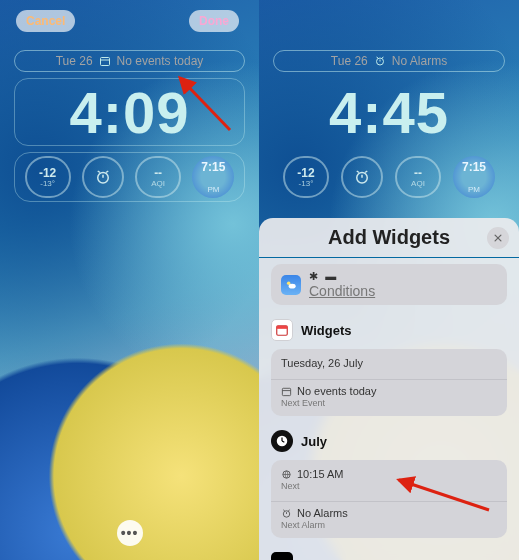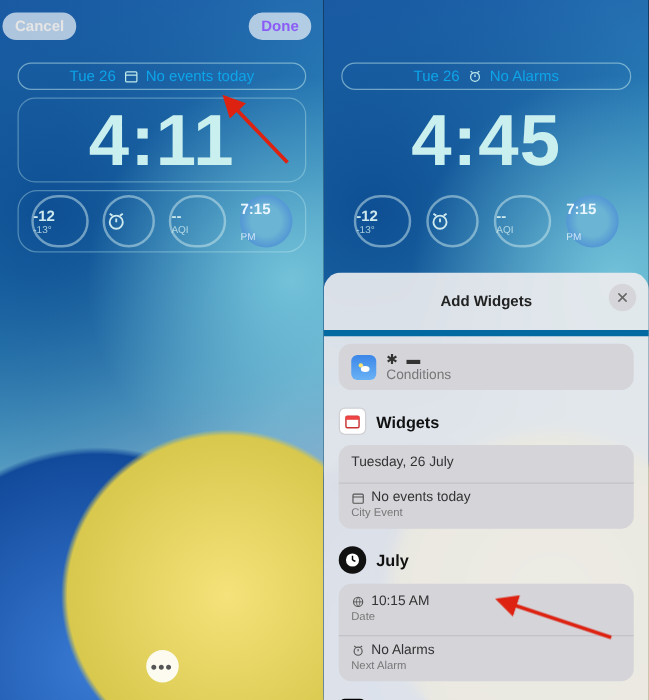--- a/index.html
+++ b/index.html
@@ -8,61 +8,61 @@
   .phone.right { width: 260px; }
   .wallpaper { position:absolute; inset:0;
     background:
       radial-gradient(circle at 70% 85%, #f5e27a 0%, #d8c84d 25%, transparent 26%),
       radial-gradient(circle at 30% 95%, #3a7bd5 0%, #124a9b 30%, transparent 31%),
       radial-gradient(circle at 90% 40%, #73c2d9 0%, transparent 40%),
       radial-gradient(circle at 15% 30%, #0e4f93 0%, transparent 55%),
       linear-gradient(160deg, #1f5fab 0%, #2a82b7 35%, #5aa6c8 55%, #9bb0cd 80%);
   }
   .pillbtn { position:absolute; top:10px; height:22px; border-radius:12px; background:rgba(255,255,255,0.65); font-size:12px; font-weight:600; display:flex; align-items:center; padding:0 10px; }
-  .cancel { left:2px; color:#e5e5e5; }
-  .done { right:10px; color:#8b5cf6; }
-  .datebar { position:absolute; top:50px; left:14px; right:14px; height:22px; border:1.5px solid rgba(200,240,240,0.5); border-radius:12px; display:flex; align-items:center; justify-content:center; gap:6px; color:#0ea5e9; font-size:12px; font-weight:500; }
+  .cancel { left:16px; color:#fdba74; }
+  .done { right:20px; color:#f9a8d4; }
+  .datebar { position:absolute; top:50px; left:14px; right:14px; height:22px; border:1.5px solid rgba(200,240,240,0.5); border-radius:12px; display:flex; align-items:center; justify-content:center; gap:6px; color:#a3a3a3; font-size:12px; font-weight:500; }
   .datebar .ic { width:12px; height:12px; display:inline-flex; }
   .clock-row { position:absolute; top:78px; left:14px; right:14px; height:68px; border:1.5px solid rgba(200,240,240,0.35); border-radius:14px; display:flex; align-items:center; justify-content:center; }
   .phone.right .clock-row { border:none; }
   .bigtime { font-size:58px; font-weight:700; color:#c9efef; letter-spacing:1px; }
   .widgets { position:absolute; top:152px; left:14px; right:14px; height:50px; border:1.5px solid rgba(200,240,240,0.35); border-radius:16px; display:flex; align-items:center; justify-content:space-around; padding:0 4px; }
   .phone.right .widgets { border:none; }
-  .w { width:46px; height:42px; border-radius:21px; display:flex; flex-direction:column; align-items:flex-start; justify-content:center; color:#cde9ed; font-size:10px; position:relative; }
+  .w { width:46px; height:42px; border-radius:21px; display:flex; flex-direction:column; align-items:center; justify-content:center; color:#cde9ed; font-size:10px; position:relative; }
   .w-ring { border:2px solid rgba(205,233,237,0.5); }
   .w-ring2 { border:2px solid rgba(205,233,237,0.5); border-radius:50%; width:42px; height:42px; }
   .w .wnum { font-size:12px; font-weight:600; line-height:1; }
   .w .wsub { font-size:8px; opacity:.8; }
   .w-fill { background:radial-gradient(circle at 50% 50%, #6cb4d4 40%, #3a7bd5 100%); border-radius:50%; width:42px; height:42px; color:#eaf6ff;gap:12px; }
   .moredot { position:absolute; bottom:14px; left:50%; transform:translateX(-50%); width:26px; height:26px; border-radius:50%; background:rgba(255,255,255,0.9); display:flex; align-items:center; justify-content:center; color:#555; font-size:14px; letter-spacing:1px; font-weight:700; }
   .arrow { position:absolute; pointer-events:none; }
   .arrow svg { display:block; }
 
   
   .sheet { position:absolute; left:0; right:0; bottom:0; top:218px; background:rgba(235,235,238,0.92); backdrop-filter:blur(6px); border-top-left-radius:14px; border-top-right-radius:14px; display:flex; flex-direction:column; }
-  .sheet-hdr { height:51px; display:flex; align-items:center; justify-content:center; position:relative; font-size:12px; font-weight:600; color:#222; border-bottom:5px solid #0369a1; }
+  .sheet-hdr { height:40px; display:flex; align-items:center; justify-content:center; position:relative; font-size:20px; font-weight:600; color:#222; border-bottom:1px solid #0369a1; }
   .sheet-x { position:absolute; right:10px; top:9px; width:22px; height:22px; border-radius:50%; background:#d6d6da; color:#666; display:flex; align-items:center; justify-content:center; font-size:12px; }
   .sheet-body { flex:1; overflow:hidden; padding:6px 12px 0 12px; }
   .listrow { display:flex; align-items:center; gap:8px; padding:4px 0 8px 0; }
   .appicon { width:22px; height:22px; border-radius:5px; display:flex; align-items:center; justify-content:center; font-size:12px; position:relative; }
   .appicon.weather { background:linear-gradient(#3b86e8,#6ab2f5); }
   .appicon.cal { background:#fff; border:1px solid #d0d0d4; }
   .appicon.clock { background:#111; color:#fff; border-radius:50%; }
   .appicon.fitness { background:#000; }
   .rowlabel { font-size:13px; font-weight:600; color:#111; }
   .card { background:#d4d4d9; border-radius:10px; padding:8px 10px; margin-bottom:10px; color:#4a4a4e; font-size:11px; display:flex; flex-direction:column; gap:6px; }
   .card .item { display:flex; flex-direction:column; gap:1px; }
   .card .line { display:flex; align-items:center; gap:5px; font-size:11px; color:#333; }
   .card .sublabel { font-size:9px; color:#777; }
   .card .item + .item::before { content:""; display:block; height:1px; background:#c2c2c8; margin:4px -10px; }
   .cond-card { background:#d4d4d9; border-radius:10px; padding:6px 10px; margin-bottom:10px; display:flex; align-items:center; gap:8px; }
   .cond-card .cond-ic { width:20px; height:20px; }
   .cond-card .cond-txt { display:flex; flex-direction:column; }
   .cond-card .cond-sym { font-size:11px; color:#333; letter-spacing:2px; }
-  .cond-card .cond-sub { font-size:11px; color:#777; }
+  .cond-card .cond-sub { font-size:14px; color:#777;text-decoration:underline; }
   .tiny-ic { width:11px; height:11px; display:inline-flex; flex:0 0 auto; }
 
 </style>
 </head>
 <body>
 
 <div class="phone left">
   <div class="wallpaper"></div>
   <div class="pillbtn cancel">Cancel</div>
   <div class="pillbtn done">Done</div>
@@ -72,21 +72,21 @@
     <span class="ic">
       <svg viewBox="0 0 24 24">
           <rect x="3" y="5" width="18" height="16" rx="2" fill="none" stroke="#bfeaea" stroke-width="2"></rect>
           <line x1="3" y1="10" x2="21" y2="10" stroke="#bfeaea" stroke-width="2"></line>
         </svg>
     </span>
     <span>No events today</span>
   </div>
 
   <div class="clock-row">
-    <div class="bigtime">4:11</div>
+    <div class="bigtime">4:09</div>
   </div>
 
   <div class="widgets">
     <div class="w w-ring">
       <span class="wnum">-12</span>
       <span class="wsub">-13°</span>
     </div>
     <div class="w w-ring2">
       <svg viewBox="0 0 24 24" width="18" height="18">
           <circle cx="12" cy="13" r="7" fill="none" stroke="#cde9ed" stroke-width="2"></circle>
@@ -202,21 +202,21 @@
         <div class="item">
           <div class="line">
             <span class="tiny-ic">
                 <svg viewBox="0 0 24 24">
                   <rect x="3" y="5" width="18" height="16" rx="2" fill="none" stroke="#555" stroke-width="2"></rect>
                   <line x1="3" y1="10" x2="21" y2="10" stroke="#555" stroke-width="2"></line>
                 </svg>
               </span>
             <span>No events today</span>
           </div>
-          <div class="sublabel">City Event</div>
+          <div class="sublabel">Next Event</div>
         </div>
       </div>
 
       <div class="listrow">
         <span class="appicon clock">
           <svg viewBox="0 0 24 24" width="14" height="14">
               <circle cx="12" cy="12" r="9" fill="#fff"></circle>
               <line x1="12" y1="12" x2="12" y2="6" stroke="#000" stroke-width="2"></line>
               <line x1="12" y1="12" x2="16" y2="14" stroke="#000" stroke-width="2"></line>
             </svg>
@@ -227,21 +227,21 @@
         <div class="item">
           <div class="line">
             <span class="tiny-ic">
                 <svg viewBox="0 0 24 24">
                   <circle cx="12" cy="12" r="8" fill="none" stroke="#555" stroke-width="2"></circle>
                   <path d="M4 12 H20 M12 4 C8 8 8 16 12 20 C16 16 16 8 12 4" fill="none" stroke="#555" stroke-width="1.5"></path>
                 </svg>
               </span>
             <span>10:15 AM</span>
           </div>
-          <div class="sublabel">Date</div>
+          <div class="sublabel">Next</div>
         </div>
         <div class="item">
           <div class="line">
             <span class="tiny-ic">
                 <svg viewBox="0 0 24 24">
                   <circle cx="12" cy="13" r="7" fill="none" stroke="#555" stroke-width="2"></circle>
                   <line x1="12" y1="13" x2="12" y2="9" stroke="#555" stroke-width="2"></line>
                   <line x1="5" y1="4" x2="8" y2="6" stroke="#555" stroke-width="2"></line>
                   <line x1="19" y1="4" x2="16" y2="6" stroke="#555" stroke-width="2"></line>
                 </svg>

